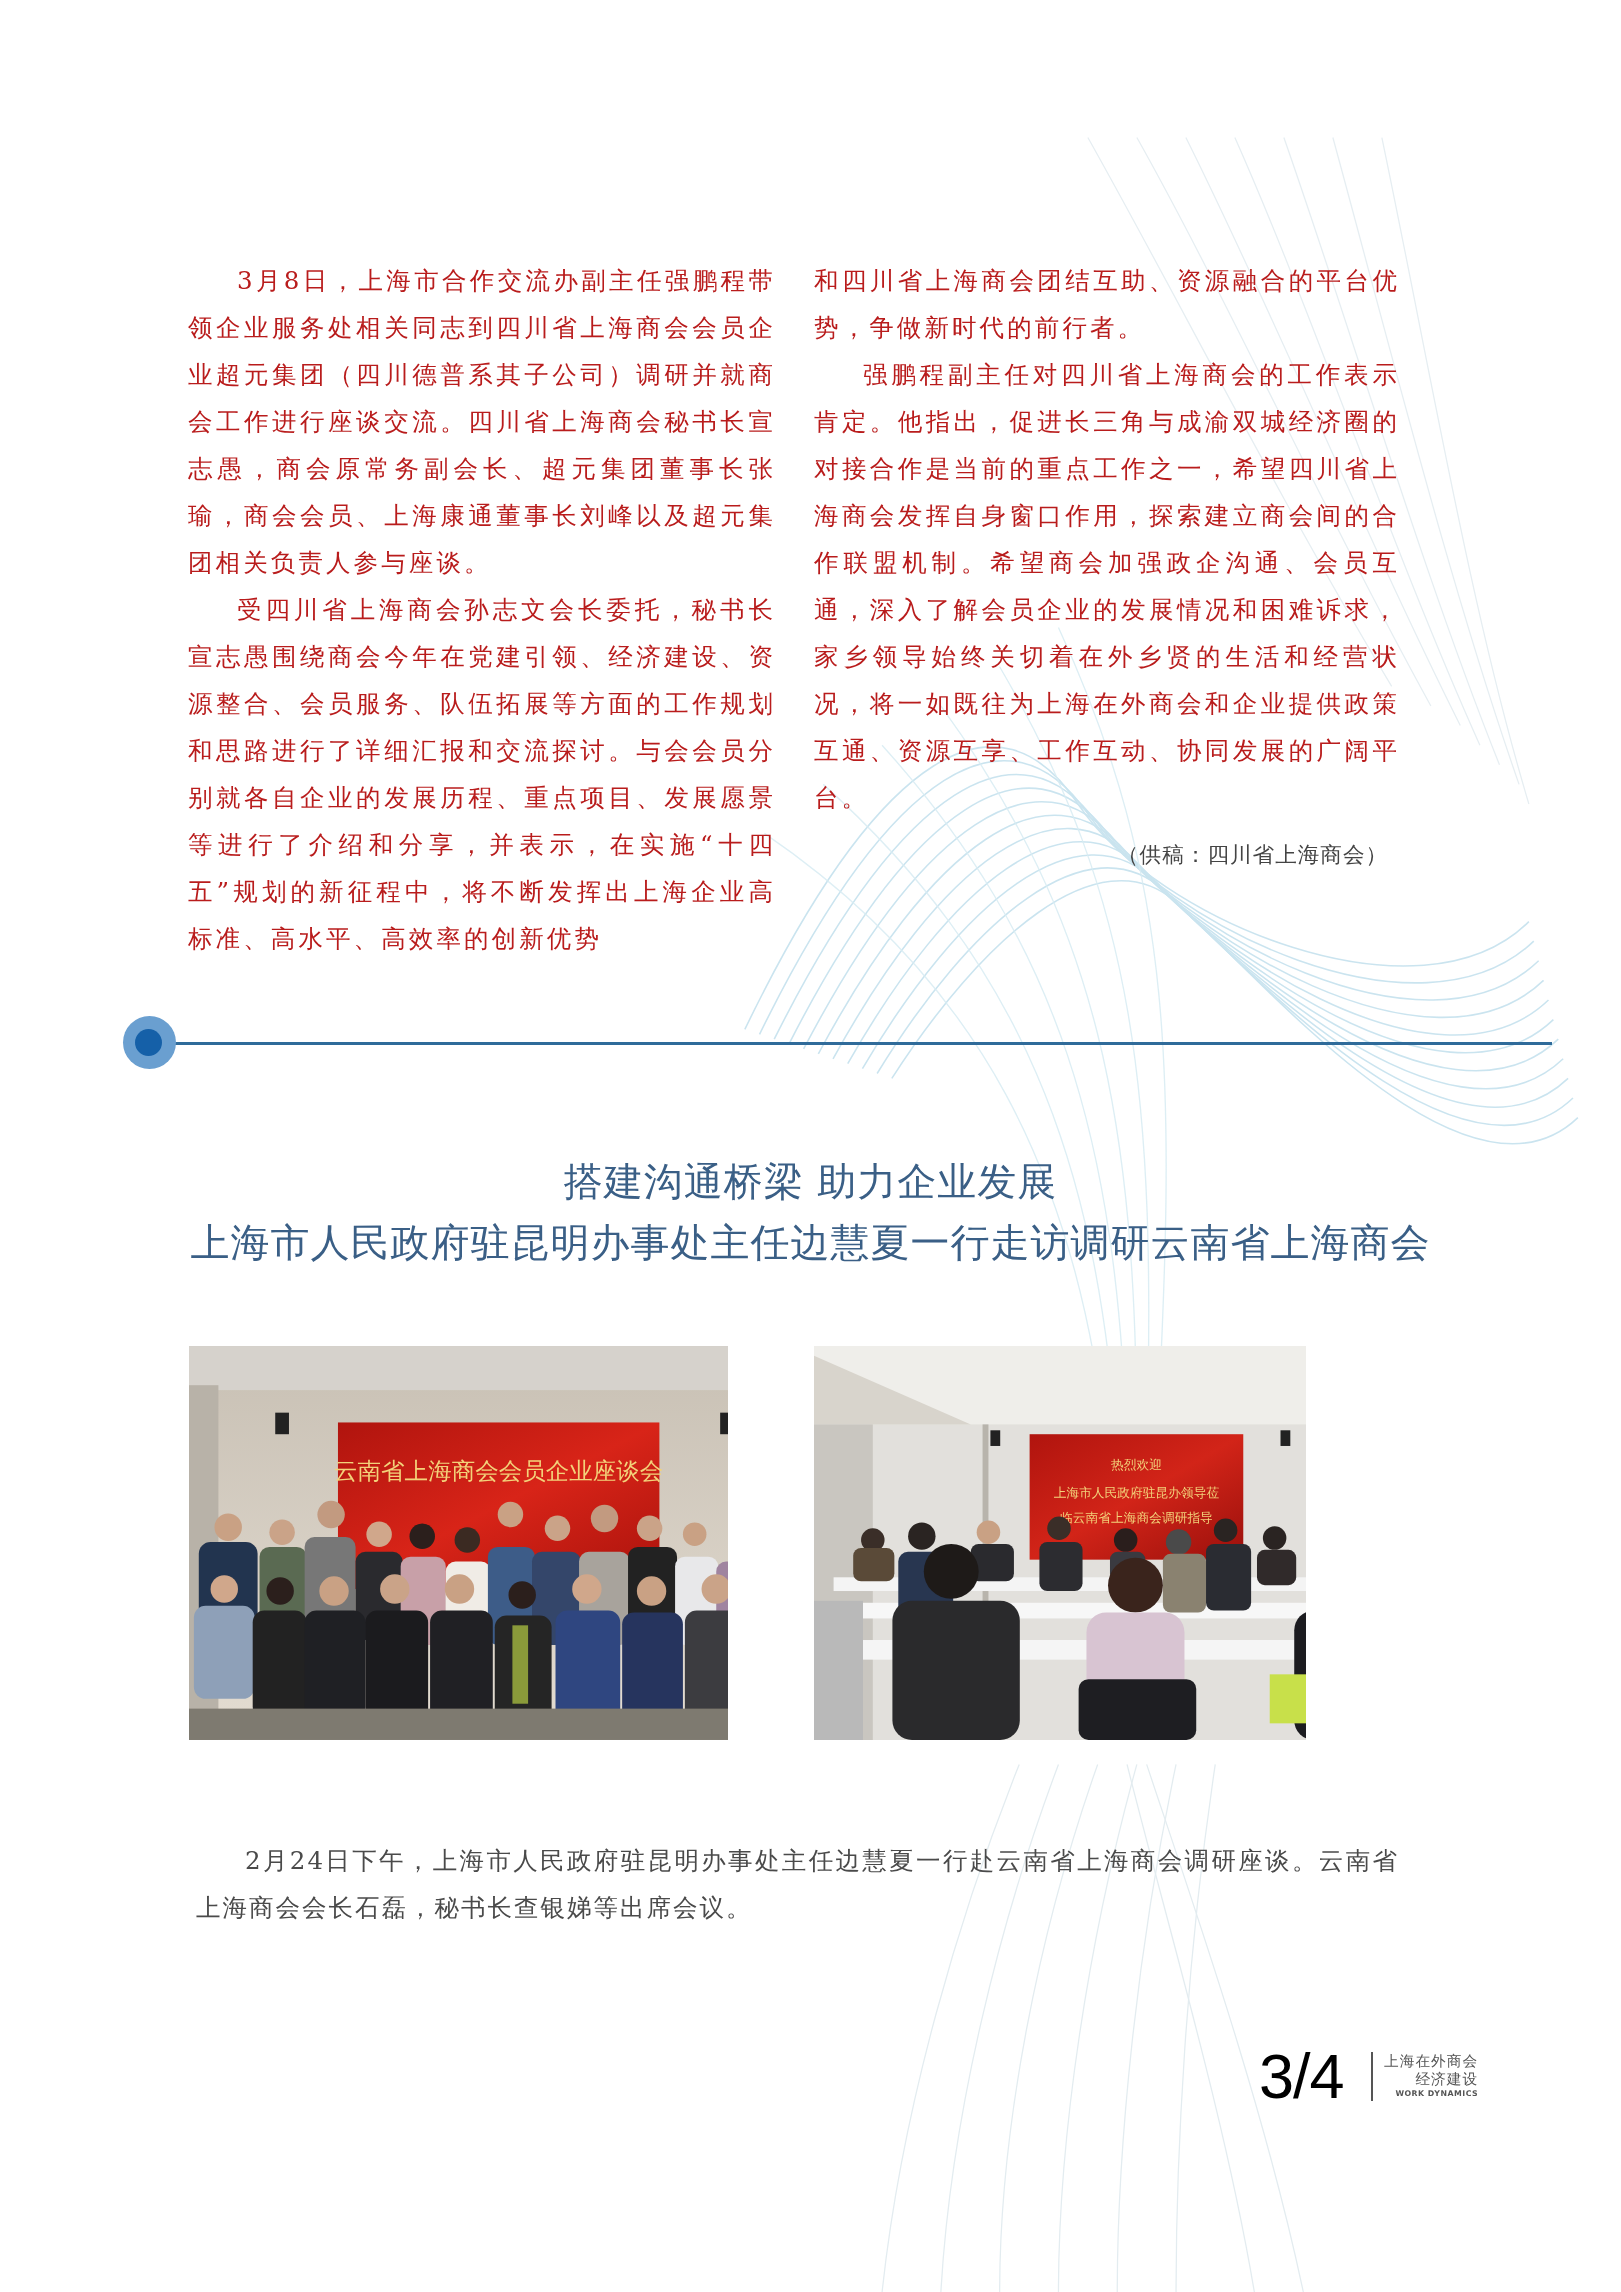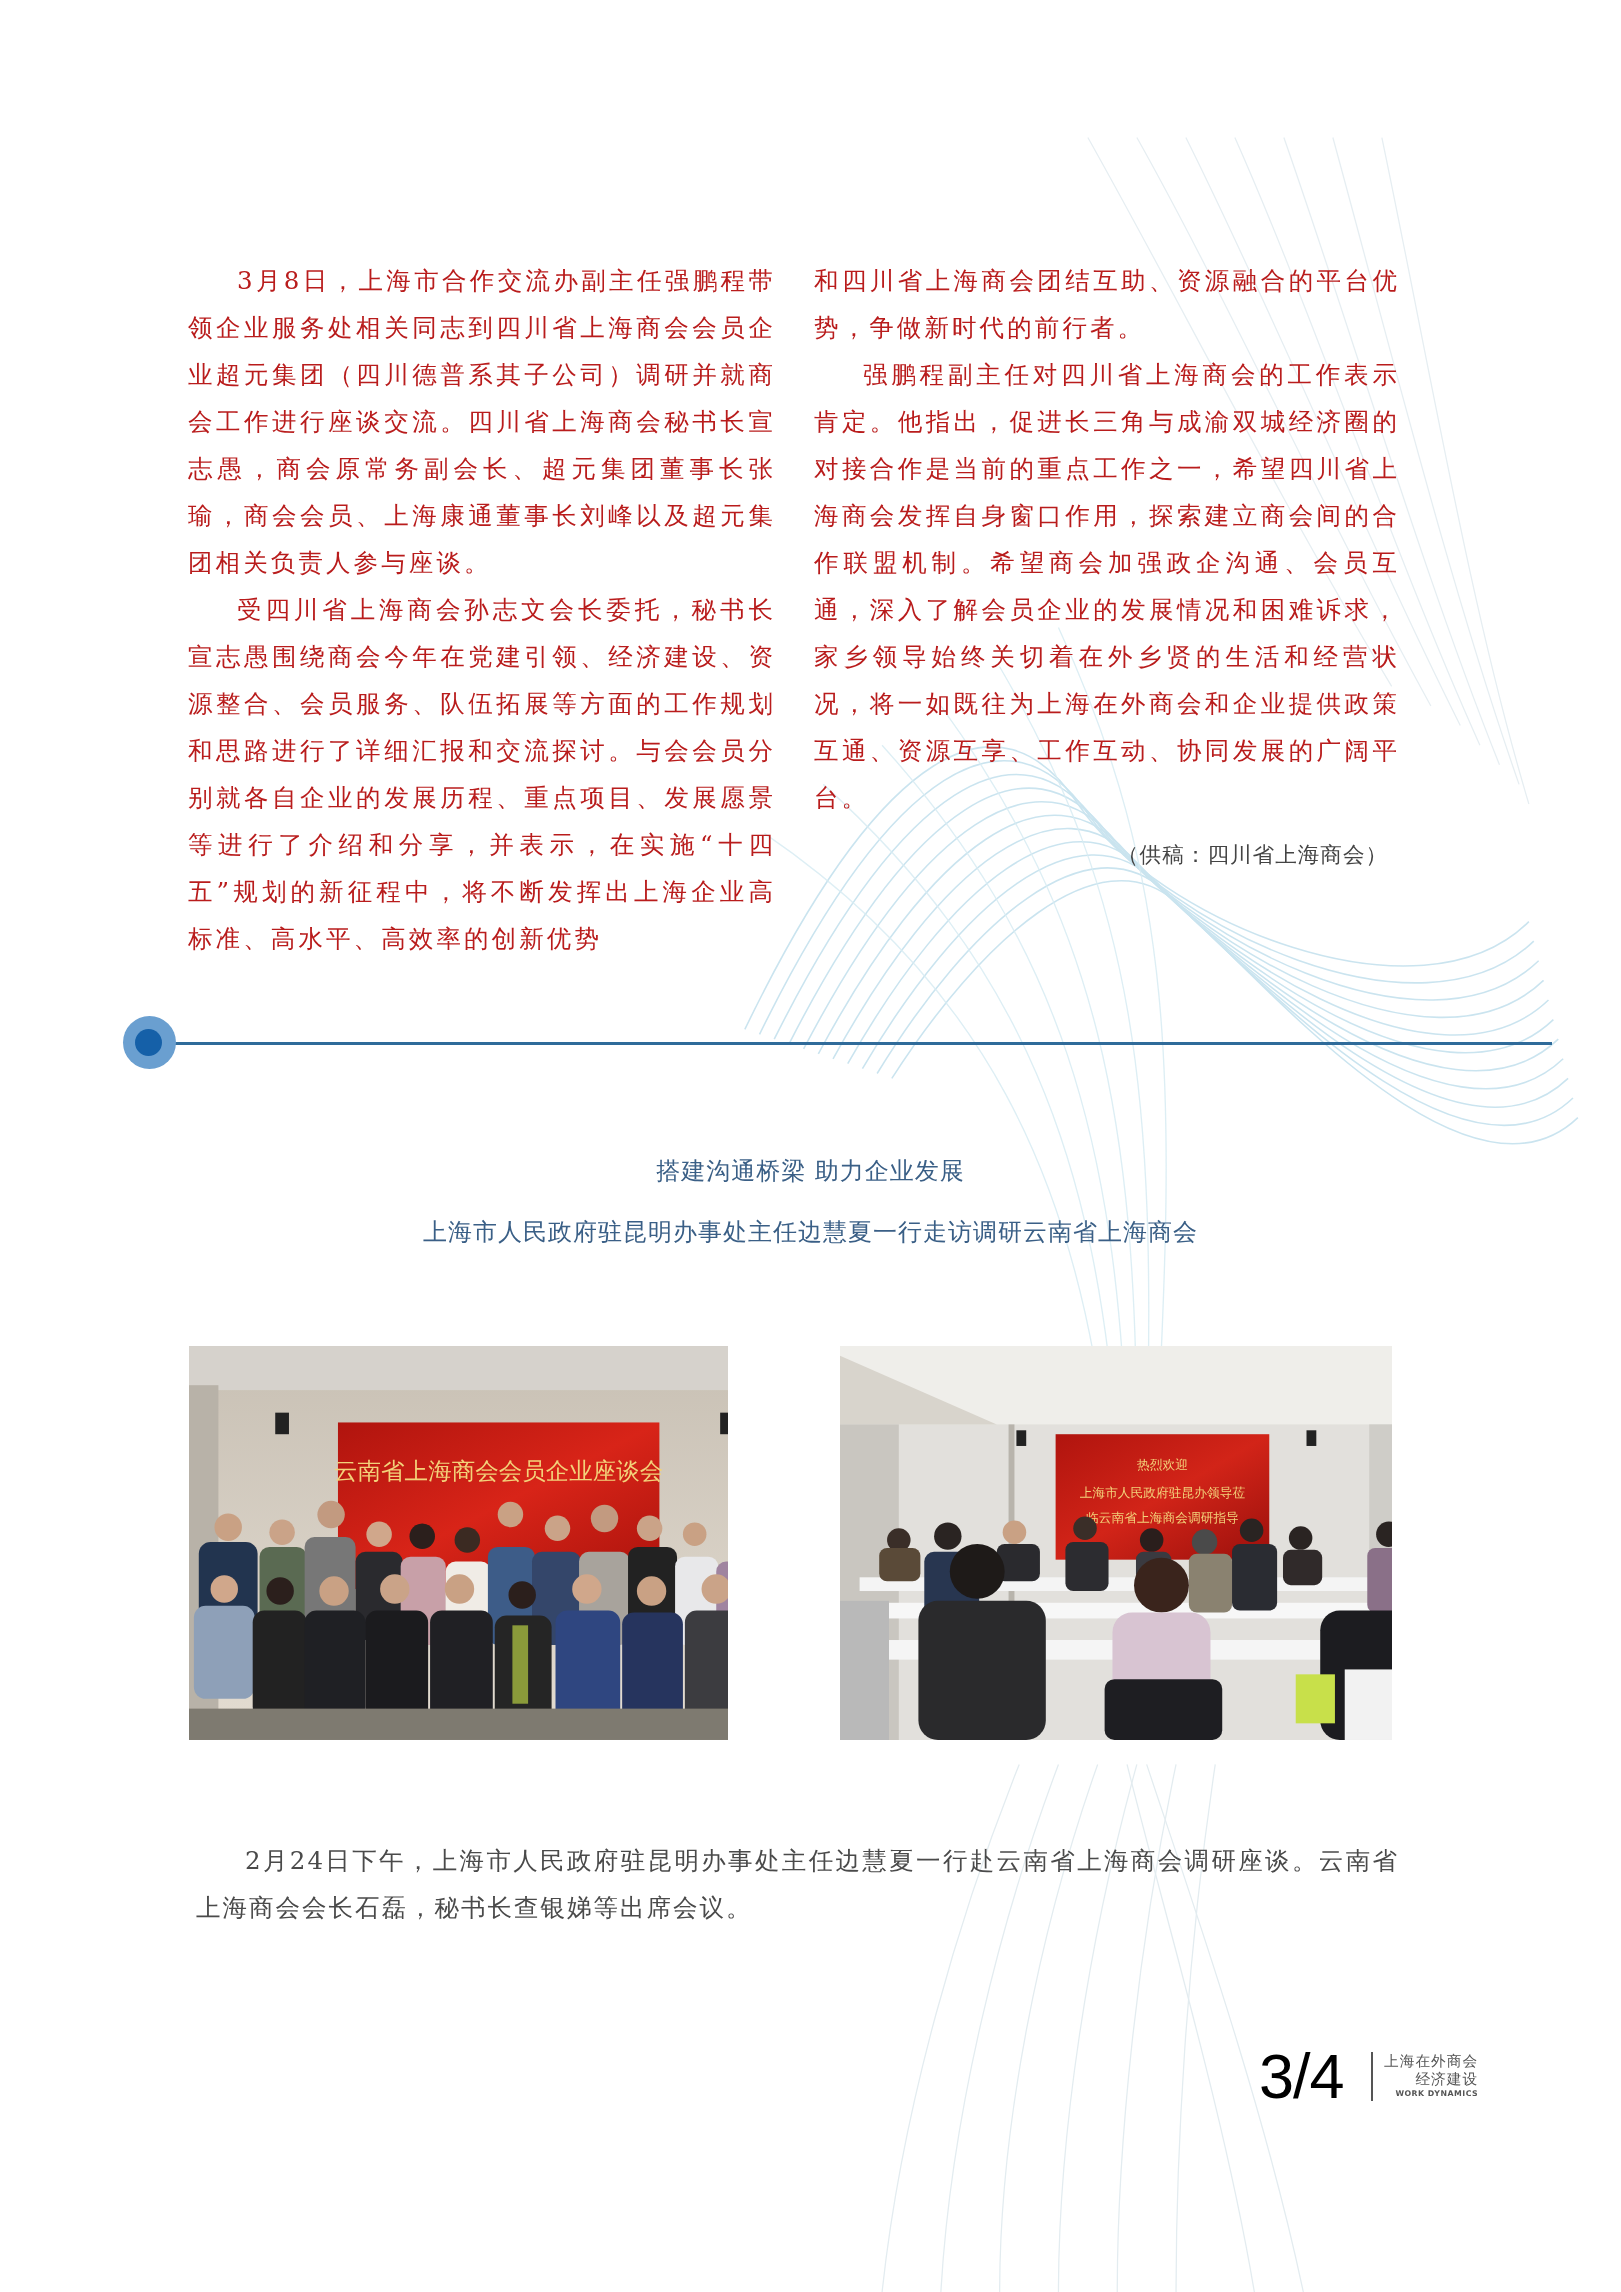--- a/index.html
+++ b/index.html
@@ -17,27 +17,27 @@
   .credit { position: absolute; left: 1117px; top: 840px; font-size: 21.6px; color: #444; letter-spacing: 1px;
             font-family: "DejaVu Sans", sans-serif; }
 
   .divider-line { position: absolute; left: 145px; top: 1042px; width: 1407px; height: 2.9px; background: #2f6b9a; }
   .divider-dot-outer { position: absolute; left: 123px; top: 1016px; width: 53px; height: 53px; border-radius: 50%;
                        background: #6a9fd0; }
   .divider-dot-inner { position: absolute; left: 135px; top: 1029px; width: 27.4px; height: 27.4px; border-radius: 50%;
                        background: #1560a8; }
 
   .title { position: absolute; left: 0; width: 1621px; text-align: center; color: #3a5f86;
-           font-family: "DejaVu Sans", sans-serif; font-size: 24px; letter-spacing: 1px; }
+           font-family: "DejaVu Sans", sans-serif; font-size: 39px; letter-spacing: 1px; }
   .title-1 { top: 1155px; }
   .title-2 { top: 1216px; }
 
   .photo { position: absolute; top: 1346px; height: 394px; overflow: hidden; }
   .photo-1 { left: 189px; width: 539px; }
-  .photo-2 { left: 840px; width: 552px; }
+  .photo-2 { left: 814px; width: 492px; }
   .photo svg { display: block; }
 
   .caption { position: absolute; left: 184px; top: 1825px; width: 1227px; font-size: 24.5px; line-height: 47px;
              color: #4a4a4a; letter-spacing: 2px; font-family: "DejaVu Serif", serif; text-align: justify; }
   .caption p { margin: 12px; text-indent: 2em; }
 
   .pagenum { position: absolute; left: 1259px; top: 2045px; font-size: 63px; color: #000000;
              font-family: "Liberation Sans", sans-serif; letter-spacing: -1px; line-height: 63px; }
   .footer-sep { position: absolute; left: 1371px; top: 2052px; width: 2px; height: 49px; background: #555; }
   .brand { position: absolute; left: 1384px; top: 2052px; color: #555; font-family: "DejaVu Sans", sans-serif; text-align: right; }

